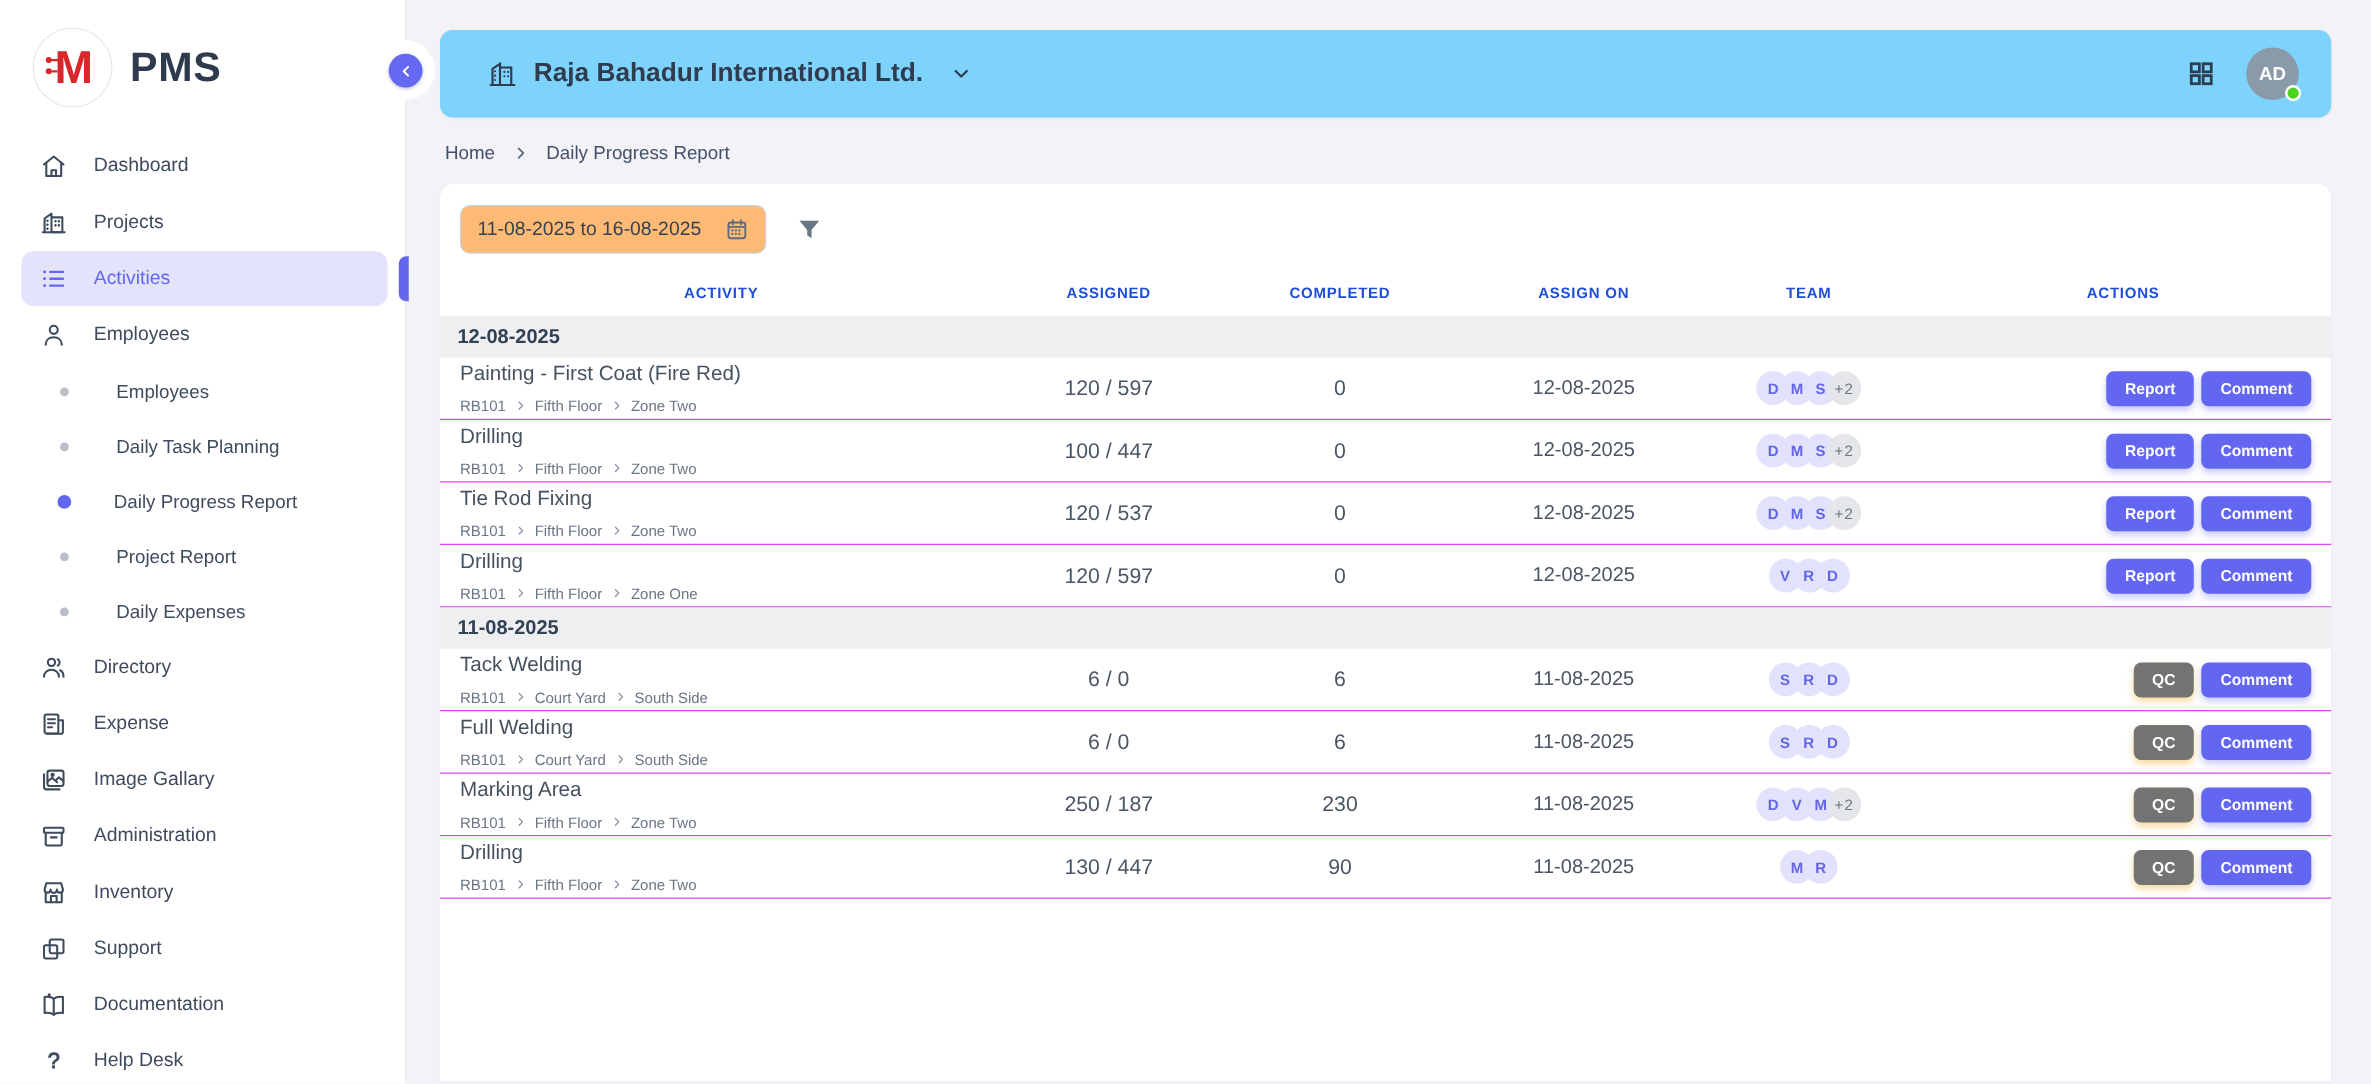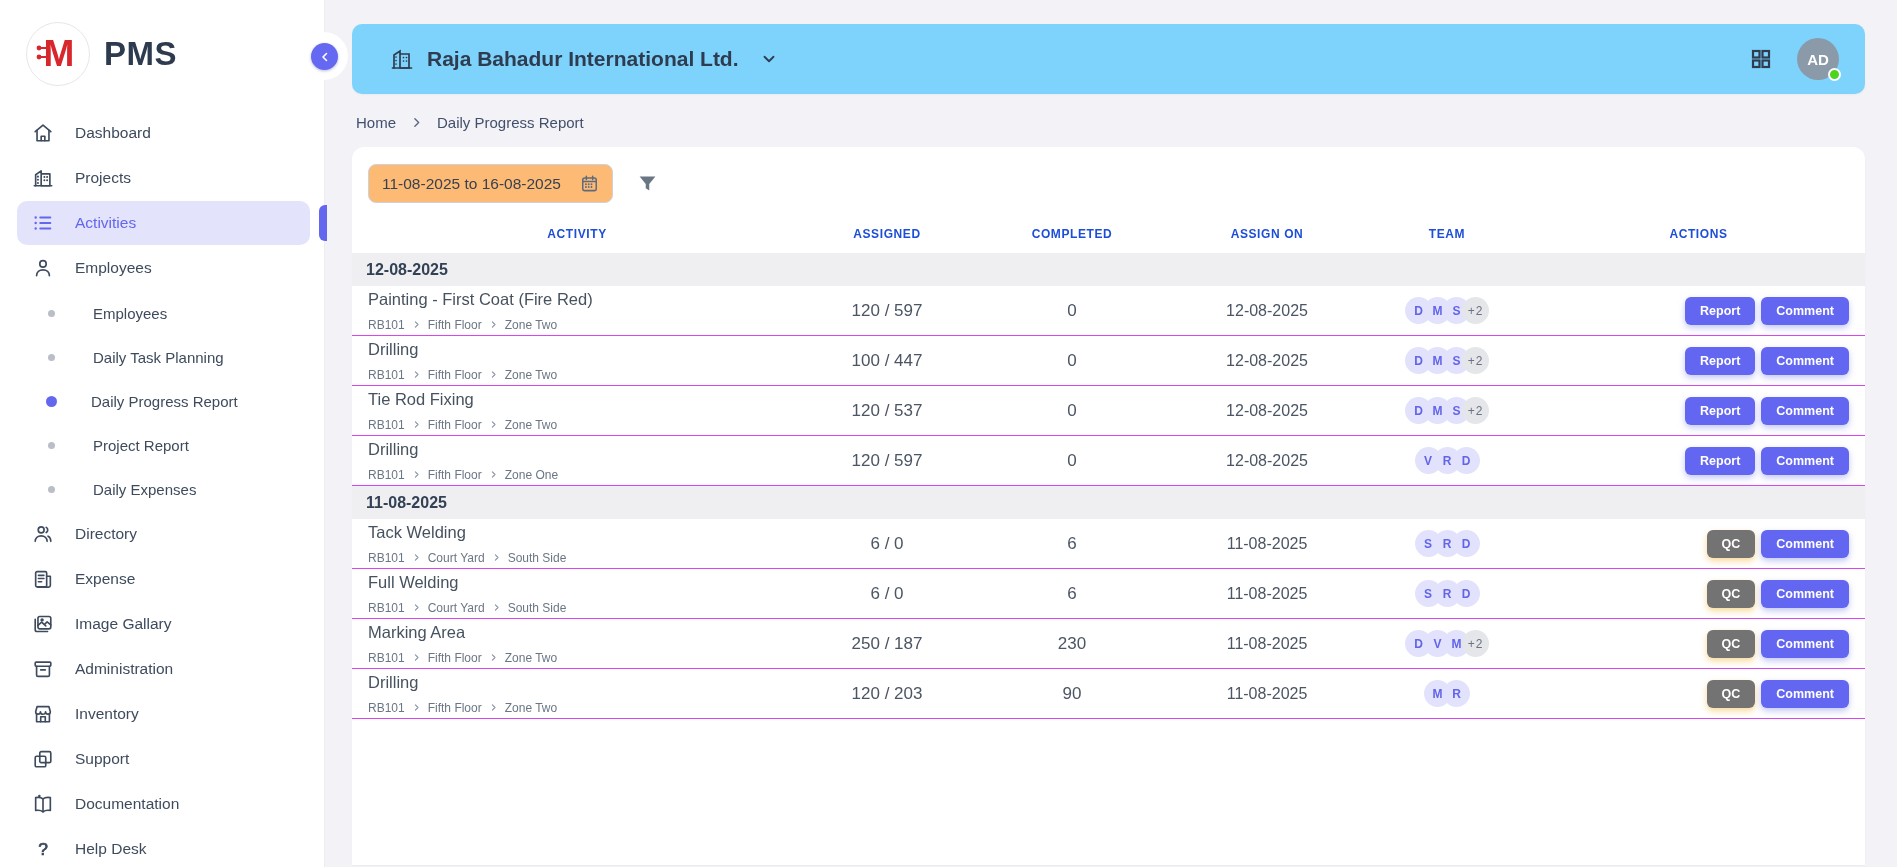--- a/index.html
+++ b/index.html
@@ -629,21 +629,21 @@
                 </span>
                 <span>Fifth Floor</span>
                 <span class="psep">
                   <svg width="9" height="9" viewBox="0 0 24 24">
                     <path d="M9 5 l7 7-7 7" stroke="#8a94a2" stroke-width="3" fill="none" stroke-linecap="round" stroke-linejoin="round"></path>
                   </svg>
                 </span>
                 <span>Zone Two</span>
               </div>
             </div>
-            <div class="cell-num">120 / 203</div>
+            <div class="cell-num">130 / 447</div>
             <div class="cell-num">90</div>
             <div class="cell-date">11-08-2025</div>
             <div class="cell-team">
               <span class="chip">M</span>
               <span class="chip">R</span>
             </div>
             <div class="cell-actions">
               <button class="btn warning">QC</button>
               <button class="btn primary">Comment</button>
             </div>

